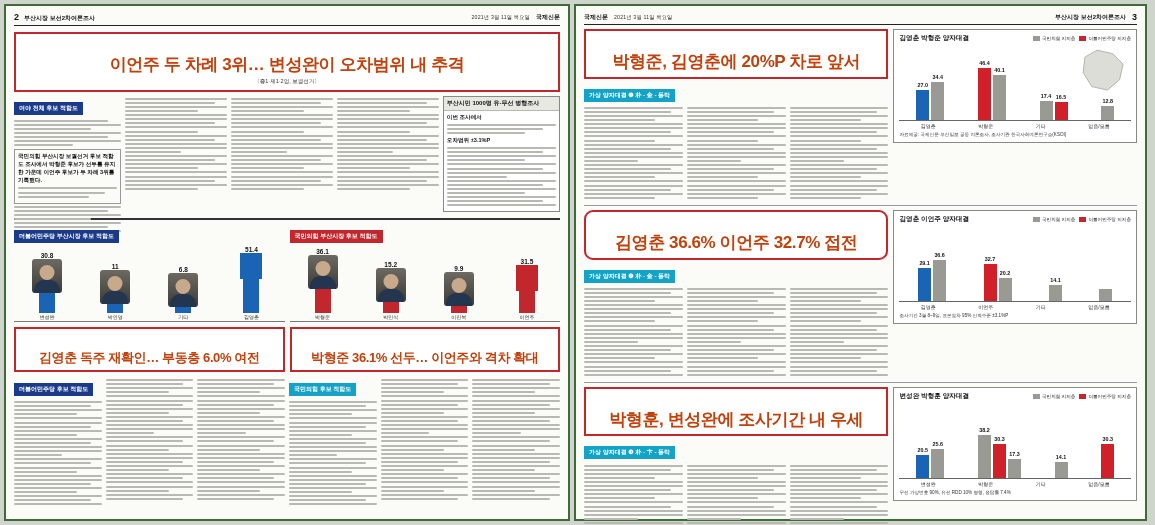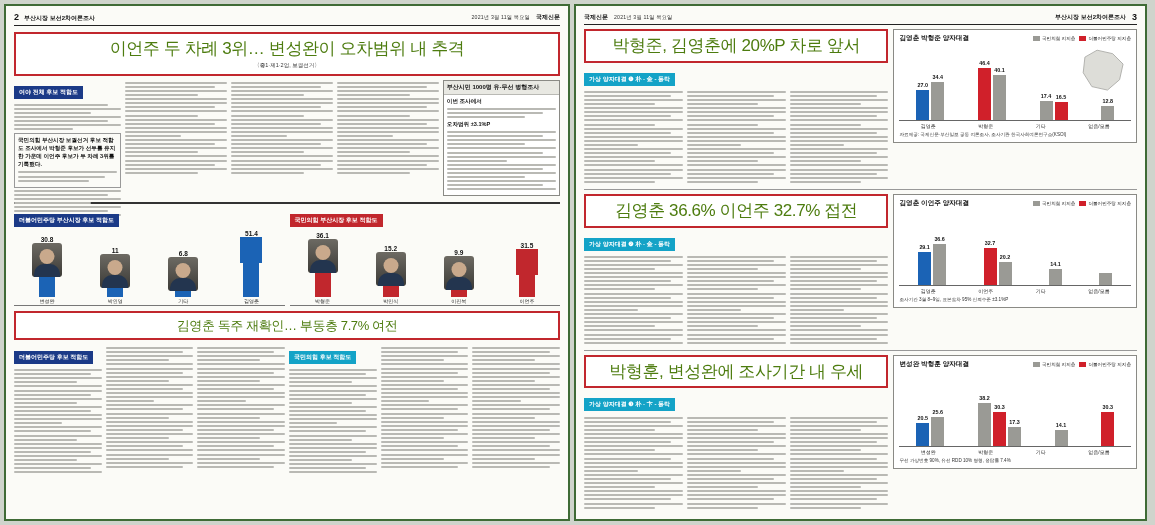--- a/index.html
+++ b/index.html
@@ -12,21 +12,21 @@
 
   
   .masthead{display:flex;align-items:center;justify-content:space-between;border-bottom:1px solid #222;padding-bottom:2px;font-size:6px;color:#111;}
   .mast-num{font-size:9px;font-weight:bold;}
   .mast-date{font-size:5.2px;color:#333;letter-spacing:.2px;}
   .mast-title{font-size:6px;font-weight:bold;color:#111;}
   .mast-right{display:flex;gap:6px;align-items:center;}
 
   
   .hl-box{border:2px solid #c1272d;background:#fff;margin:6px 0 4px 0;padding:6px 4px 5px 4px;text-align:center;}
-  .hl-box .hl{font-size:17px;font-weight:normal;color:#4d7c0f;letter-spacing:-.4px;line-height:1.1;}
+  .hl-box .hl{font-size:17px;font-weight:bold;color:#c2410c;letter-spacing:-.4px;line-height:1.1;margin-top:16px;}
   .hl-box .hl-sub{font-size:5.5px;color:#333;margin-top:3px;}
   .hl-box.small .hl{font-size:13px;}
 
   
   .cols{display:flex;gap:4px;}
   .col{flex:1;}
   .lines{display:block;}
   .ln{height:2px;background:#b9b9b4;margin:2.1px 0;border-radius:1px;}
   .ln.s{width:72%;}
   .ln.m{width:88%;}
@@ -298,21 +298,24 @@
               <div class="cbar" style="height:22px;background:#c1272d;"></div>
               <div class="cname">이언주</div>
             </div>
           </div>
           <div class="baseline"></div>
         </div>
       </div>
 
       <div class="row" style="margin-top:5px;">
         <div class="hl-box small" style="flex:1;margin:0;">
-          <div class="hl">김영춘 독주 재확인… 부동층 7.7% 여전</div>
+          <div class="hl">김영춘 독주 재확인… 부동층 6.0% 여전</div>
+        </div>
+        <div class="hl-box small" style="flex:1;margin:0;">
+          <div class="hl">박형준 36.1% 선두… 이언주와 격차 확대</div>
         </div>
       </div>
 
       <div class="cols" style="margin-top:5px;">
         <div class="col">
           <div class="kicker">더불어민주당 후보 적합도</div>
           <div class="lines">
             <div class="ln"></div>
               <div class="ln m"></div>
               <div class="ln"></div>
@@ -675,21 +678,21 @@
           <svg class="mapwrap" viewBox="0 0 60 60">
             <path d="M8,14 L22,6 L40,10 L52,22 L48,40 L34,52 L16,48 L6,32 Z" fill="#d8d8d2" stroke="#9a9a95" stroke-width="1"></path>
           </svg>
         </div>
       </div>
 
       <div class="rule"></div>
 
       <div class="row">
         <div style="flex:1.25;">
-          <div class="hl-box" style="margin-top:0;">
+          <div class="hl-box" style="margin-top:0;border-radius:9px;">
             <div class="hl">김영춘 36.6% 이언주 32.7% 접전</div>
           </div>
           <div class="kicker cy">가상 양자대결 ❷ 朴 - 金 - 동락</div>
           <div class="cols">
             <div class="col">
               <div class="lines">
                 <div class="ln"></div>
                   <div class="ln m"></div>
                   <div class="ln"></div>
                   <div class="ln s"></div>

